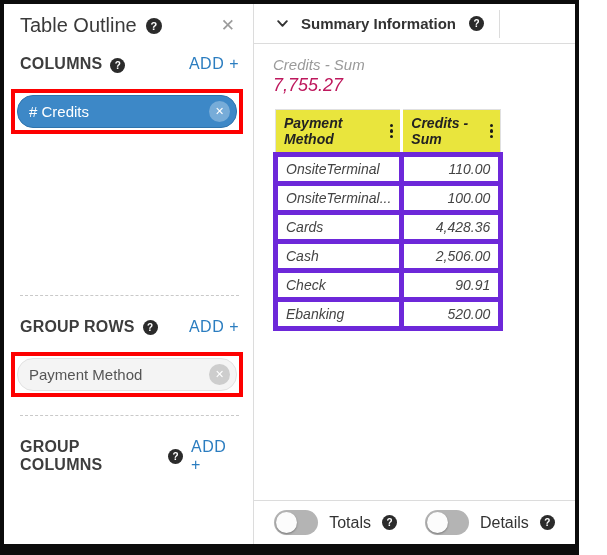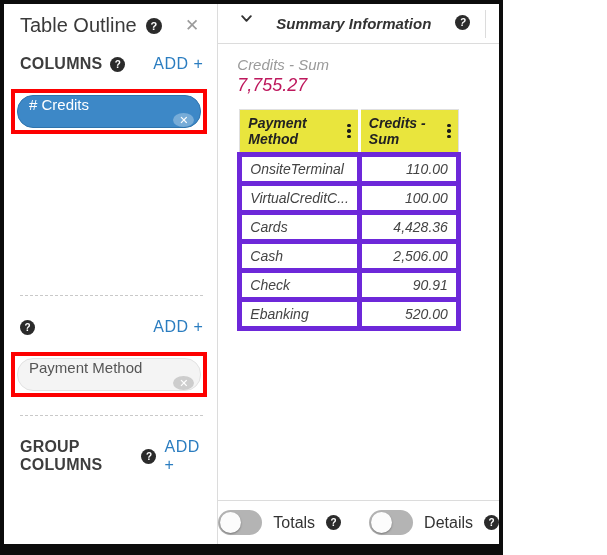--- a/index.html
+++ b/index.html
@@ -3,21 +3,21 @@
 <meta charset="utf-8">
 <style>
   * { box-sizing: border-box; margin: 0; padding: 0; }
   html, body { background: #ffffff; }
   body {
     font-family: "Liberation Sans", "DejaVu Sans", sans-serif;
     width: 607px; height: 555px;
     color: #333;
   }
   .frame {
-    width: 503px; height: 555px;
+    width: 579px; height: 555px;
     border: 4px solid #0c0c0c;
     border-bottom-width: 11px;
     background: #fff;
     display: flex;
     overflow: hidden;
   }
 
   
   .left-panel {
     width: 250px;
@@ -34,51 +34,51 @@
   }
   .help {
     display: inline-flex; align-items: center; justify-content: center;
     width: 16px; height: 16px; border-radius: 50%;
     background: #2b2b2b; color: #fff;
     font-size: 11px; font-weight: bold; flex: 0 0 auto;
     cursor: pointer;
   }
   .help.sm { width: 15px; height: 15px; font-size: 10px; }
   .section-row { display: flex; align-items: center; gap: 8px; margin-top: 22px; }
-  .section-row.first { margin-top: 18px; }
+  .section-row.first { margin-top: 18px; align-items: flex-end; }
   .section-label { font-size: 16px; font-weight: bold; color: #3d3d3d; letter-spacing: .2px; }
   .add-btn {
     margin-left: auto; color: #2b7dc0; font-size: 16px; font-weight: normal;
     cursor: pointer; letter-spacing: .5px;
   }
   .red-box {
     border: 4px solid #fd0000; padding: 2px;
     margin: 16px -4px 0 -9px;
   }
   .pill {
     height: 33px; border-radius: 16px;
-    display: flex; 
-    padding: 0 6px 0 11px; font-size: 15px; flex-direction: column;
+    display: flex; align-items: center;
+    padding: 0 6px 0 11px; font-size: 15px;
   }
   .pill-blue { background: #3d88c7; border: 1px solid #2f74ad; color: #fff; }
   .pill-gray { background: #f4f4f4; border: 1px solid #e2e2e2; color: #555; }
   .pill-x {
     margin-left: auto; width: 21px; height: 21px; border-radius: 50%;
     display: flex; align-items: center; justify-content: center;
     font-size: 11px; font-weight: bold; cursor: pointer; line-height: 1;
   }
   .pill-x.on-blue { background: rgba(255,255,255,.30); color: #fff; }
   .pill-x.on-gray { background: #cdcdcd; color: #fff; }
   .flex-spacer { flex: 1 1 auto; }
   .dashed { border-top: 1px dashed #c9c9c9; margin-top: 18px; }
 
   
   .right-panel { flex: 1; display: flex; flex-direction: column; background: #fff; }
   .rp-header { height: 40px; display: flex; align-items: center; border-bottom: 1px solid #dcdcdc; flex: 0 0 auto; }
-  .rp-header-left { display: flex; gap: 24px; padding: 0 15px 0 23px; cursor: pointer; font-style: italic; }
+  .rp-header-left { display: flex; align-items: center; gap: 13px; padding: 0 15px 0 23px; cursor: pointer; }
   .rp-title { font-size: 15px; font-weight: bold; color: #333; }
   .vdiv { width: 1px; height: 28px; background: #dcdcdc; }
   .records { font-size: 15px; color: #444; padding-left: 12px; }
   .rp-body { flex: 1 1 auto; padding: 12px 0 0 19px; font-style: italic; }
   .sum-label { font-size: 15px; color: #9a9a9a; }
   .sum-value { font-size: 18px; color: #be185d; margin-top: 2px; }
 
   table.summary { border-collapse: collapse; margin-top: 13px; border: 1px solid #e0e0e0; }
   table.summary th {
     background: #e9e53d; color: #222; font-size: 14px; font-weight: bold;
@@ -136,20 +136,21 @@
         <span># Credits</span>
         <span class="pill-x on-blue">✕</span>
       </div>
     </div>
 
     <div class="flex-spacer"></div>
 
     <div class="dashed"></div>
 
     <div class="section-row">
+      <span class="section-label">GROUP ROWS</span>
       <span class="help sm">?</span>
       <span class="add-btn">ADD +</span>
     </div>
 
     <div class="red-box">
       <div class="pill pill-gray">
         <span>Payment Method</span>
         <span class="pill-x on-gray">✕</span>
       </div>
     </div>
@@ -205,21 +206,21 @@
               </span>
             </th>
           </tr>
         </thead>
         <tbody>
           <tr>
             <td>OnsiteTerminal</td>
             <td class="num">110.00</td>
           </tr>
           <tr>
-            <td>VirtualCreditC...</td>
+            <td>OnsiteTerminal...</td>
             <td class="num">100.00</td>
           </tr>
           <tr>
             <td>Cards</td>
             <td class="num">4,428.36</td>
           </tr>
           <tr>
             <td>Cash</td>
             <td class="num">2,506.00</td>
           </tr>

